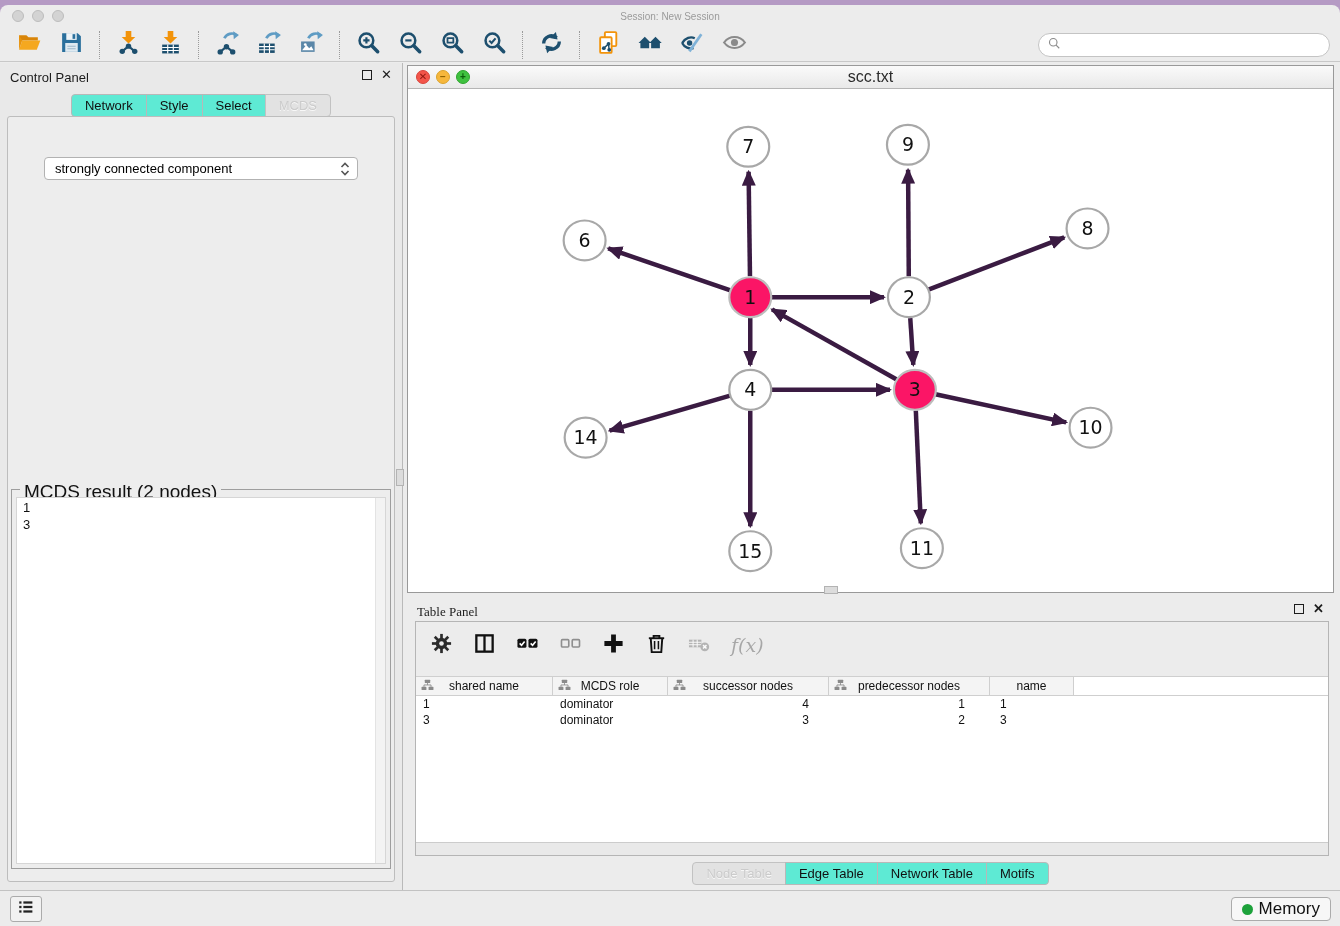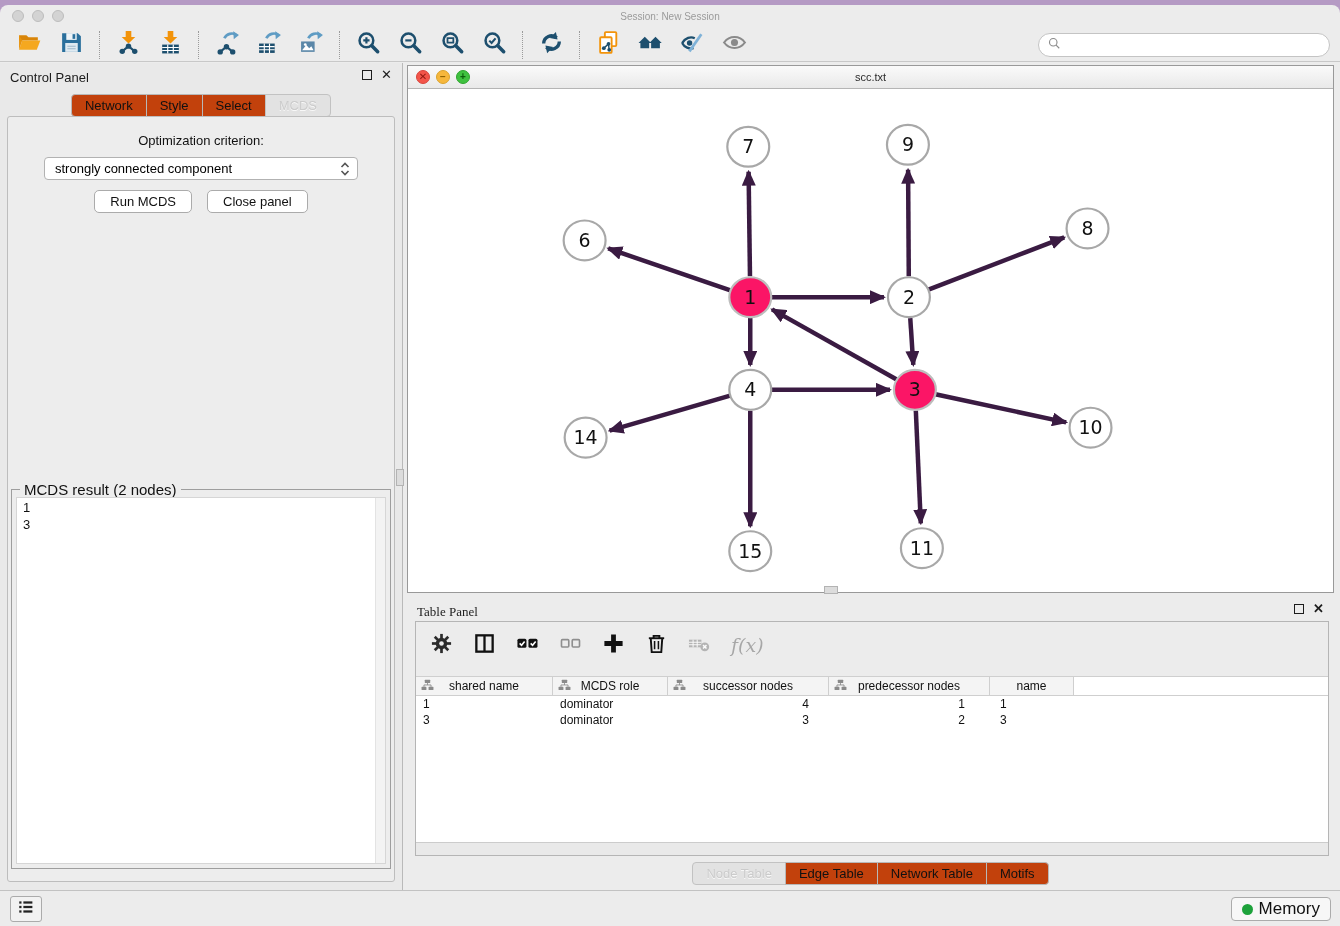--- a/index.html
+++ b/index.html
@@ -24,40 +24,40 @@
   .searchbox input { border:none; outline:none; flex:1; font-size:12px; margin-left:5px; background:transparent; }
 
   
   .control-panel { position:absolute; left:0; top:63px; width:403px; bottom:36px; background:#e9e9e9; border-right:1px solid #b9b9b9; }
   .cp-header { position:absolute; left:0; right:0; top:0; height:26px; }
   .panel-title { position:absolute; left:10px; top:7px; font-size:13px; color:#1c1c1c; }
   .panel-icons { position:absolute; right:10px; top:6px; display:flex; gap:9px; align-items:center; }
   .float-ic { width:10px; height:10px; border:1.6px solid #1c1c1c; display:inline-block; }
   .close-ic { font-size:13px; font-weight:700; color:#1c1c1c; line-height:12px; }
   .cp-tabs { position:absolute; left:0; right:0; top:31px; display:flex; justify-content:center; }
-  .tab { font-size:13px; padding:3px 13px; background:#c2410c; border:1px solid #b8b8b8; margin-left:-1px; color:#111; white-space:nowrap; }
+  .tab { font-size:13px; padding:3px 13px; background:#5eead4; border:1px solid #b8b8b8; margin-left:-1px; color:#111; white-space:nowrap; }
   .tab:first-child { border-radius:4px 0 0 4px; margin-left:0; }
   .tab:last-child { border-radius:0 4px 4px 0; }
   .tab.sel { background:#e2e2e2; color:#cbcbcb; text-shadow:0 1px 0 #f8f8f8; border-color:#c2c2c2; }
   .cp-box { position:absolute; left:7px; right:7px; top:53px; bottom:8px; background:#ededed; border:1px solid #bdbdbd; border-radius:3px; }
   .opt-label { position:absolute; left:0; right:0; top:16px; text-align:center; font-size:13px; color:#111; }
   .criterion { position:absolute; left:36px; right:36px; top:40px; height:23px; background:#fff; border:1px solid #b2b2b2; border-radius:4px; display:flex; align-items:center; padding:0 6px 0 10px; font-size:13px; }
   .criterion .val { flex:1; }
   .criterion svg { width:12px; height:16px; }
   .cp-buttons { position:absolute; left:0; right:0; top:73px; display:flex; justify-content:center; gap:15px; }
   .btn { font-size:13px; padding:3px 15px; background:#fff; border:1px solid #ababab; border-radius:5px; color:#111; }
   .result-group { position:absolute; left:3px; right:3px; top:372px; bottom:12px; border:1px solid #9e9e9e; }
-  .result-legend { position:absolute; top:-9px; left:8px; background:#ededed; padding:0 4px; font-size:15px; color:#111; }
+  .result-legend { position:absolute; top:-9px; left:8px; background:#ededed; padding:0 4px; font-size:19px; color:#111; }
   .result-area { position:absolute; left:4px; right:4px; top:7px; bottom:4px; background:#fff; border:1px solid #d6d6d6; font-size:13px; line-height:17px; padding:1px 6px; color:#111; }
   .result-scroll { position:absolute; right:0; top:0; bottom:0; width:10px; background:#f3f3f3; border-left:1px solid #e3e3e3; }
 
   
   .net-window { position:absolute; left:407px; top:65px; width:927px; height:528px; background:#fff; border:1px solid #999; }
   .net-titlebar { position:absolute; left:0; right:0; top:0; height:23px; background:linear-gradient(#fafafa,#e9e9e9); border-bottom:1px solid #b5b5b5; display:flex; align-items:center; justify-content:center; }
-  .net-title { font-size:11px; color:#2b2b2b; }
+  .net-title { font-size:16px; color:#2b2b2b; }
   .net-traffic { position:absolute; left:8px; top:4px; display:flex; gap:6px; }
   .tl { width:14px; height:14px; border-radius:50%; font-size:10px; font-weight:700; display:flex; align-items:center; justify-content:center; line-height:1; }
   .tl.red { background:#f3554a; border:1px solid #d8453c; color:#8d1710; }
   .tl.yel { background:#f6b73c; border:1px solid #dba32c; color:#8d6200; }
   .tl.grn { background:#3fc13f; border:1px solid #2fa42f; color:#0b5e0b; }
   .graph-wrap { position:absolute; left:0; right:0; top:23px; bottom:0; background:#fff; }
   .graph-wrap svg { width:100%; height:100%; display:block; }
 
   .split-v { position:absolute; left:396px; top:469px; width:8px; height:17px; background:#dcdcdc; border:1px solid #b3b3b3; }
   .split-h { position:absolute; left:824px; top:586px; width:14px; height:8px; background:#dcdcdc; border:1px solid #b3b3b3; }
@@ -266,30 +266,25 @@
       <span class="close-ic">✕</span>
     </span>
   </div>
   <div class="cp-tabs">
       <div class="tab">Network</div>
       <div class="tab">Style</div>
       <div class="tab">Select</div>
       <div class="tab sel">MCDS</div>
     </div>
   <div class="cp-box">
-    <div class="opt-label">Optimization criterion:</div>
     <div class="criterion">
       <span class="val">strongly connected component</span>
       <svg viewBox="0 0 12 16">
           <path d="M2.5 6L6 2.5 9.5 6M2.5 10L6 13.5 9.5 10" fill="none" stroke="#555" stroke-width="1.6"></path>
         </svg>
-    </div>
-    <div class="cp-buttons">
-      <button class="btn">Run MCDS</button>
-      <button class="btn">Close panel</button>
     </div>
     <div class="result-group">
       <span class="result-legend">MCDS result (2 nodes)</span>
       <div class="result-area">
         <div>
             <div>1</div>
             <div>3</div>
           </div>
         <div class="result-scroll"></div>
       </div>

